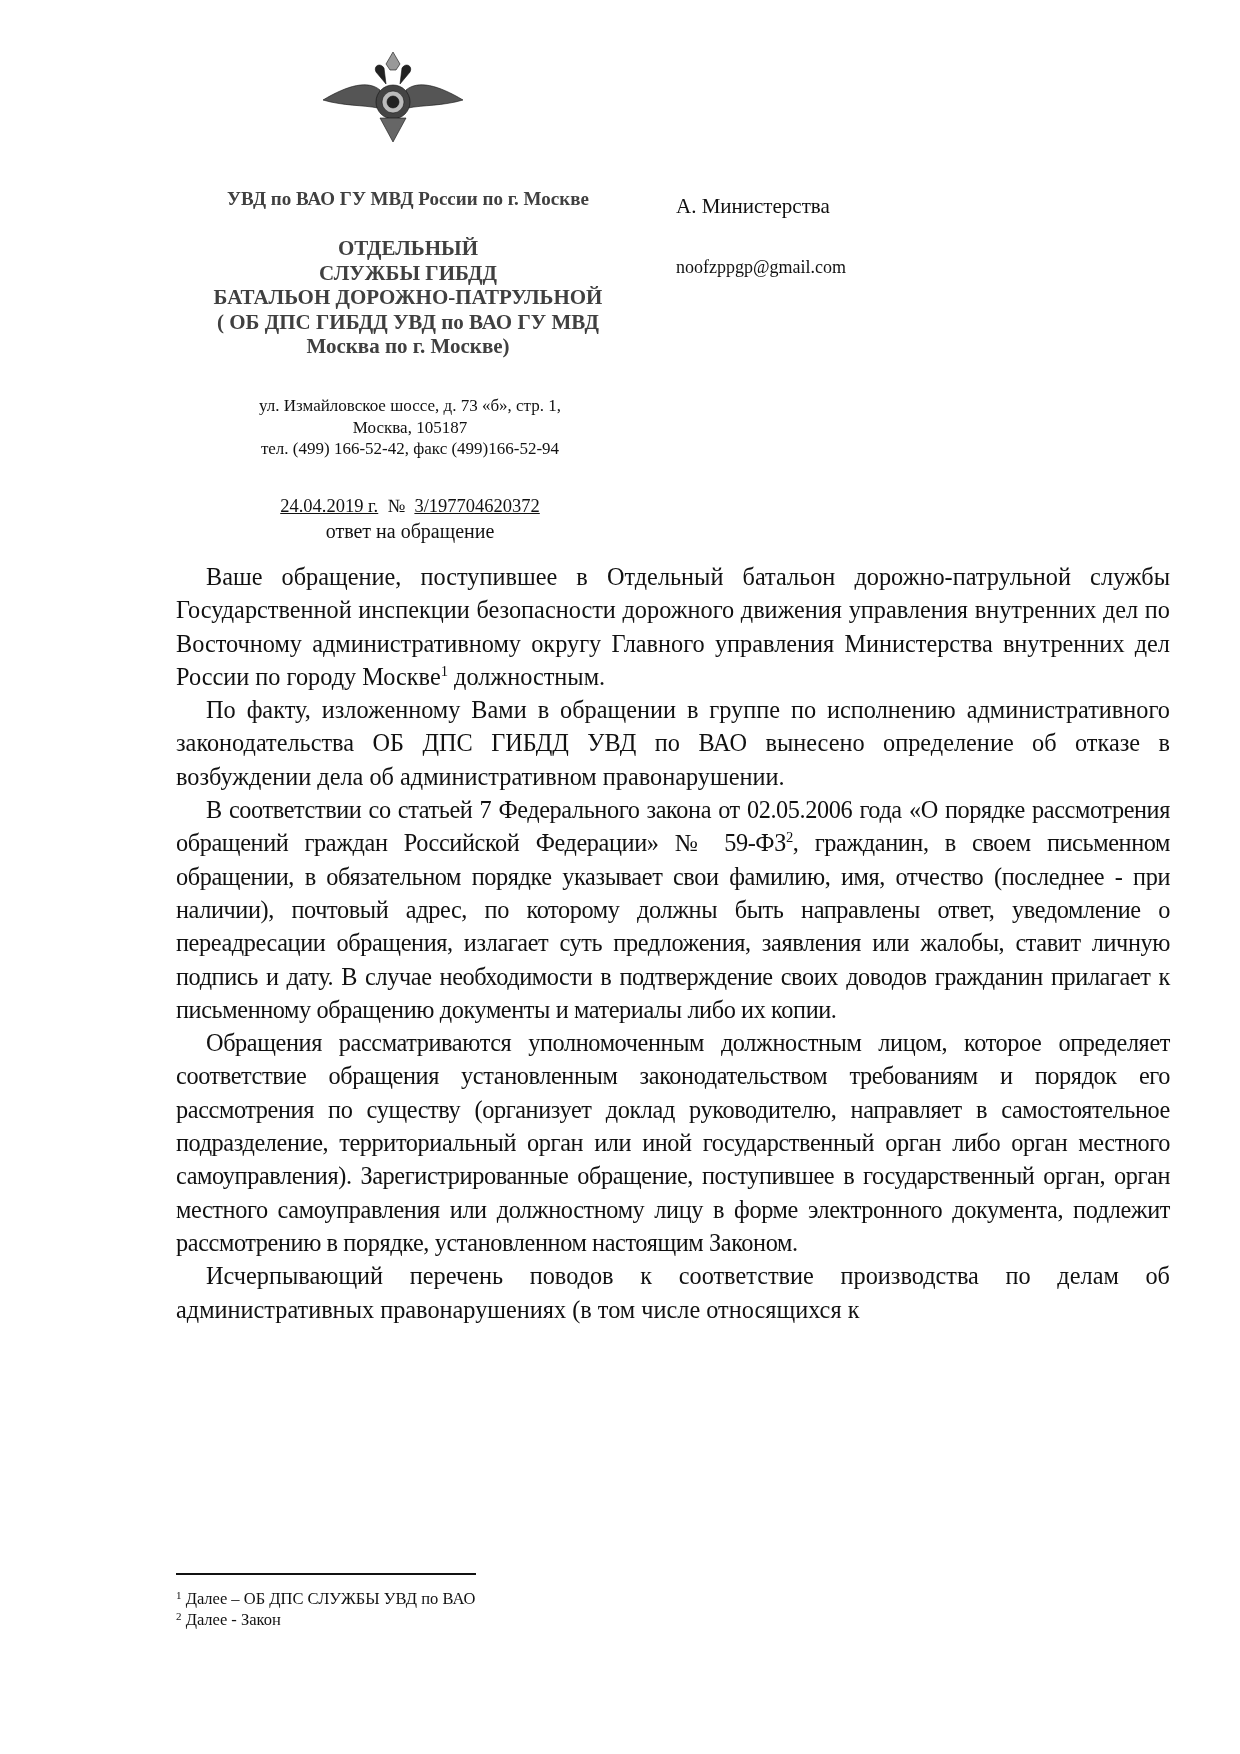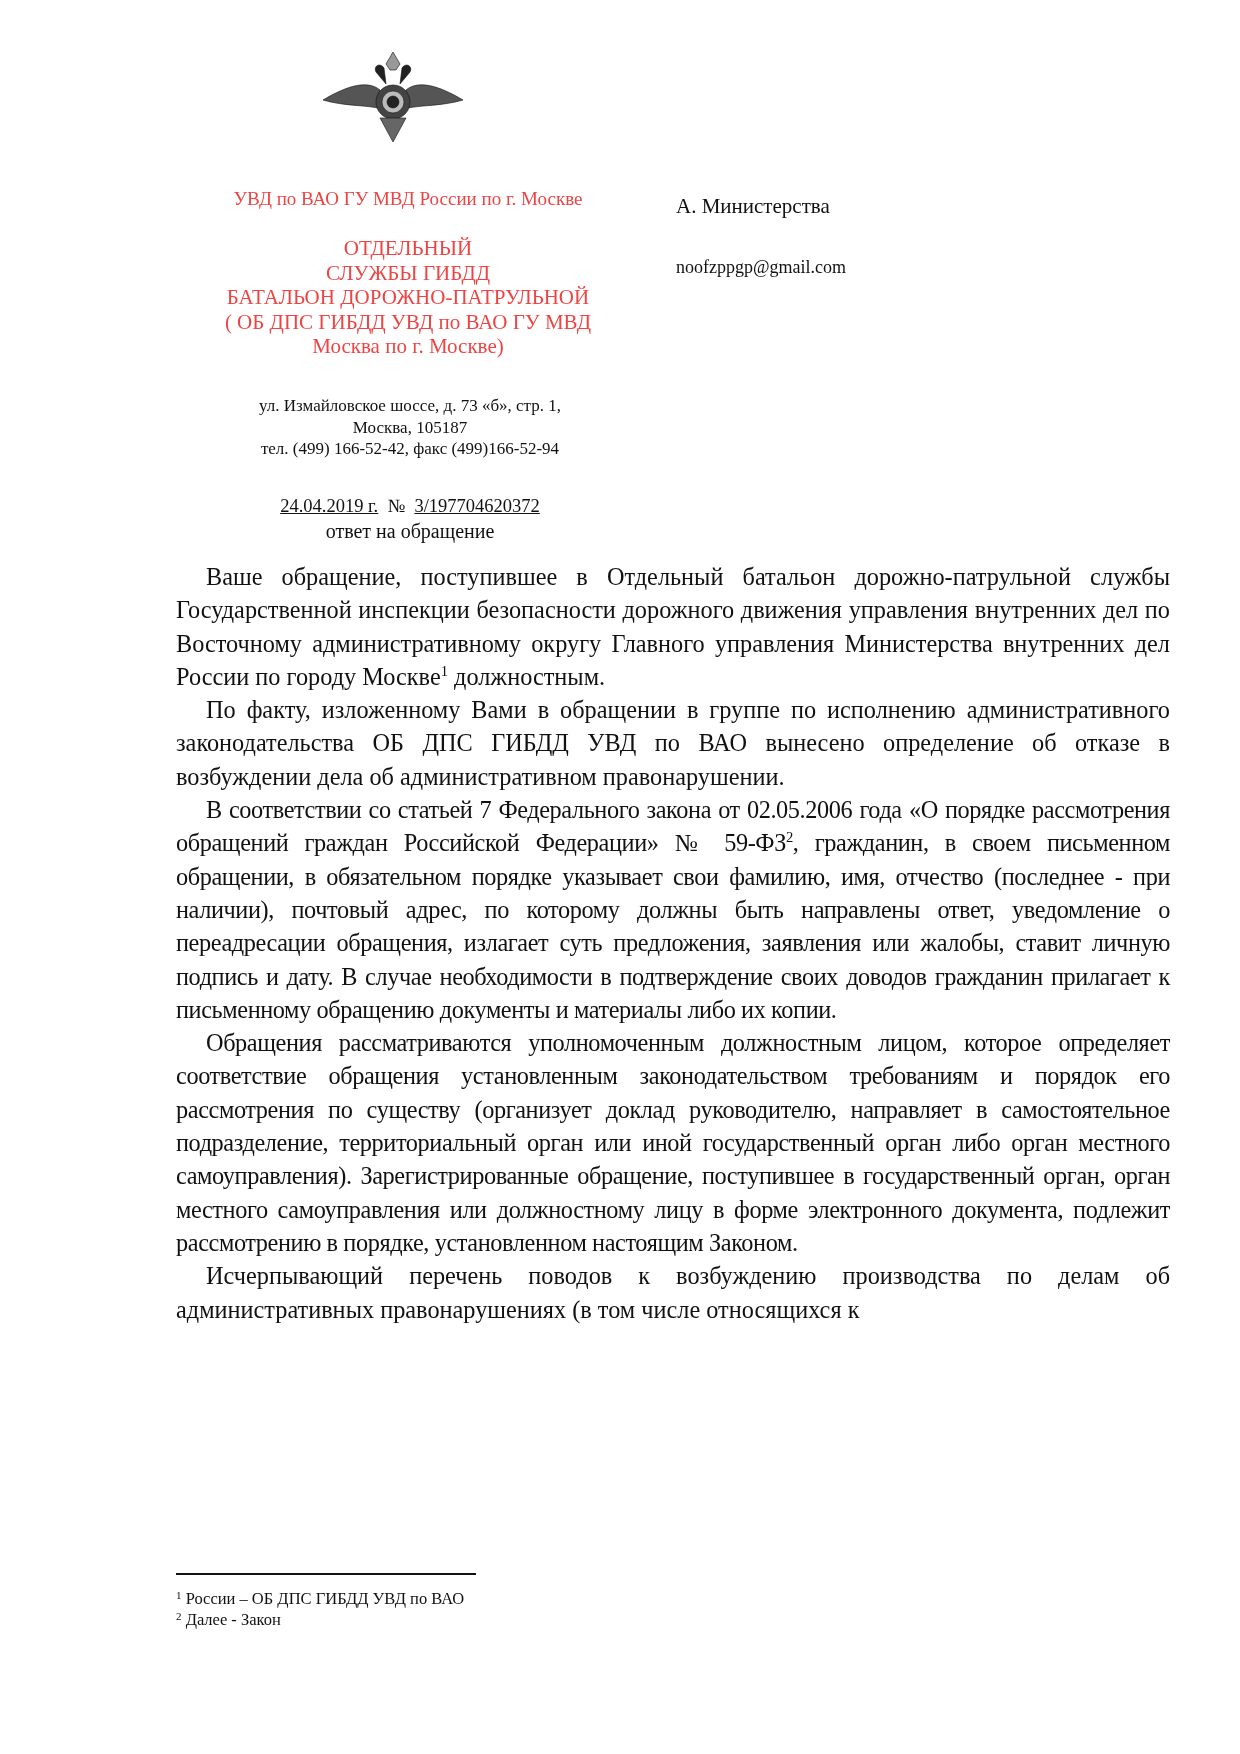--- a/index.html
+++ b/index.html
@@ -1,20 +1,20 @@
 <!DOCTYPE html>
 <html><head>
   <meta charset="utf-8">
   <style>
     html, body { margin: 0; padding: 0; background: #ffffff; }
     body { width: 1240px; height: 1754px; position: relative; overflow: hidden; color: #111; font-family: "Liberation Serif", "DejaVu Serif", serif; }
 
     .emblem { position: absolute; left: 318px; top: 50px; width: 150px; height: 95px; }
 
-    .org-block { position: absolute; left: 168px; width: 480px; text-align: center; font-weight: normal; color: #ef4444; }
+    .org-block { position: absolute; left: 168px; width: 480px; text-align: center; font-weight: bold; color: #404040; }
     .org-parent { top: 188px; font-size: 19px; }
     .org-name { top: 236px; font-size: 21px; line-height: 24.5px; }
 
     .addr { position: absolute; left: 190px; width: 440px; text-align: center; font-size: 17px; line-height: 21.5px; top: 395px; }
 
     .ref { position: absolute; left: 190px; width: 440px; text-align: center; top: 496px; font-size: 18.5px; }
     .ref .u { text-decoration: underline; }
     .ref-sub { position: absolute; left: 190px; width: 440px; text-align: center; top: 520px; font-size: 20px; }
 
     .recipient { position: absolute; left: 676px; top: 194px; font-size: 21px; font-family: "Liberation Serif", serif; }
@@ -72,20 +72,20 @@
 <div class="ref-sub">ответ на обращение</div>
 
 <div class="recipient">А. Министерства</div>
 <div class="email">noofzppgp@gmail.com</div>
 
 <div class="body">
   <p><span>Ваше обращение, поступившее в Отдельный батальон дорожно-патрульной службы Государственной инспекции безопасности дорожного движения управления внутренних дел по Восточному административному округу Главного управления Министерства внутренних дел России по городу Москве</span><sup>1</sup><span> должностным.</span></p>
   <p>По факту, изложенному Вами в обращении в группе по исполнению административного законодательства ОБ ДПС ГИБДД УВД по ВАО вынесено определение об отказе в возбуждении дела об административном правонарушении.</p>
   <p class="narrow"><span>В соответствии со статьей 7 Федерального закона от 02.05.2006 года «О порядке рассмотрения обращений граждан Российской Федерации» № 59-ФЗ</span><sup>2</sup><span>, гражданин, в своем письменном обращении, в обязательном порядке указывает свои фамилию, имя, отчество (последнее - при наличии), почтовый адрес, по которому должны быть направлены ответ, уведомление о переадресации обращения, излагает суть предложения, заявления или жалобы, ставит личную подпись и дату. В случае необходимости в подтверждение своих доводов гражданин прилагает к письменному обращению документы и материалы либо их копии.</span></p>
   <p class="narrow">Обращения рассматриваются уполномоченным должностным лицом, которое определяет соответствие обращения установленным законодательством требованиям и порядок его рассмотрения по существу (организует доклад руководителю, направляет в самостоятельное подразделение, территориальный орган или иной государственный орган либо орган местного самоуправления). Зарегистрированные обращение, поступившее в государственный орган, орган местного самоуправления или должностному лицу в форме электронного документа, подлежит рассмотрению в порядке, установленном настоящим Законом.</p>
-  <p>Исчерпывающий перечень поводов к возбуждению производства по делам об административных правонарушениях (в том числе относящихся к</p>
+  <p>Исчерпывающий перечень поводов к соответствие производства по делам об административных правонарушениях (в том числе относящихся к</p>
 </div>
 
 <div class="fn-rule"></div>
 <div class="footnotes">
-  <div><sup>1</sup><span> России – ОБ ДПС ГИБДД УВД по ВАО</span></div>
+  <div><sup>1</sup><span> Далее – ОБ ДПС СЛУЖБЫ УВД по ВАО</span></div>
   <div><sup>2</sup><span> Далее - Закон</span></div>
 </div>
 
 </body></html>

